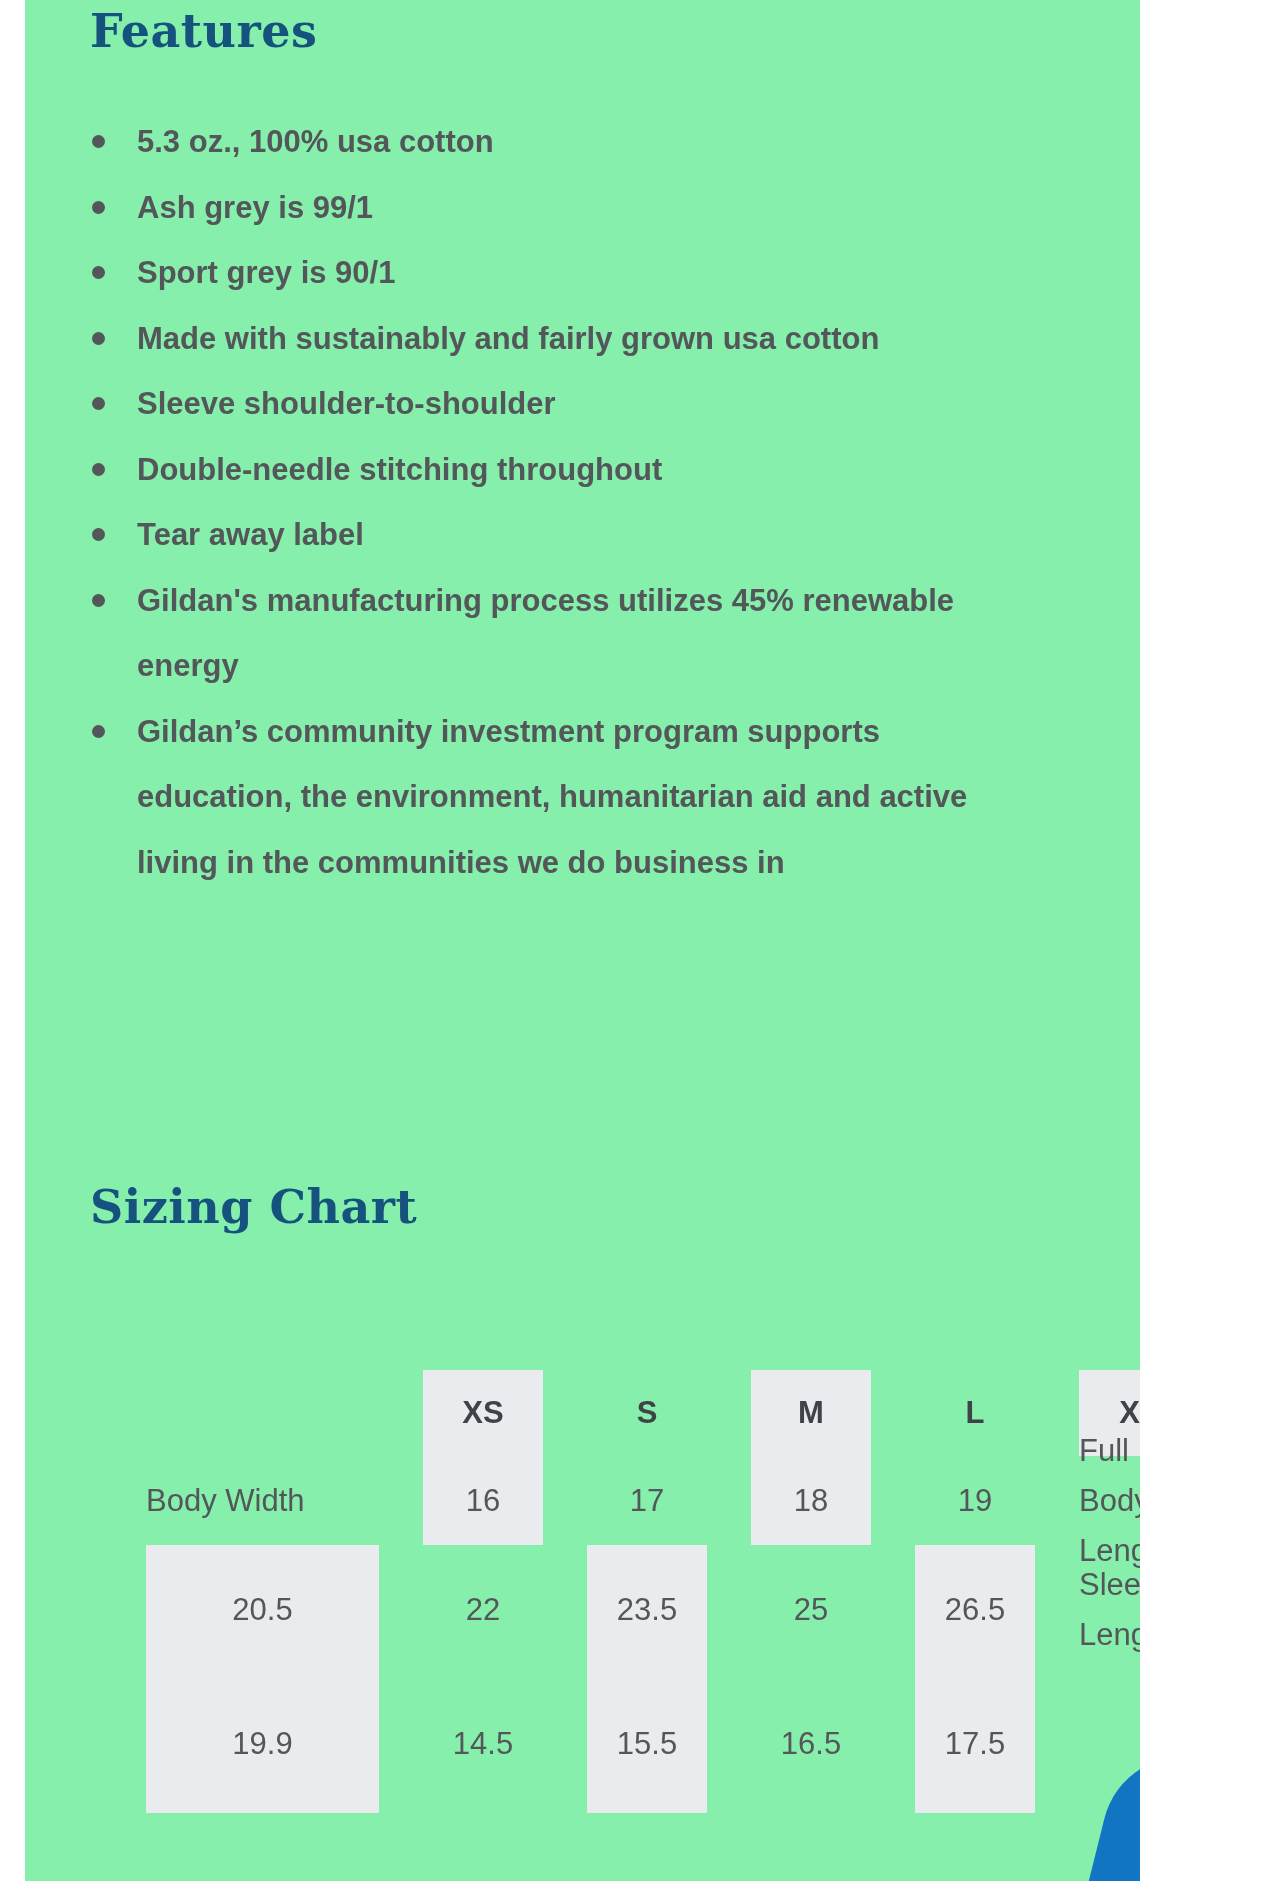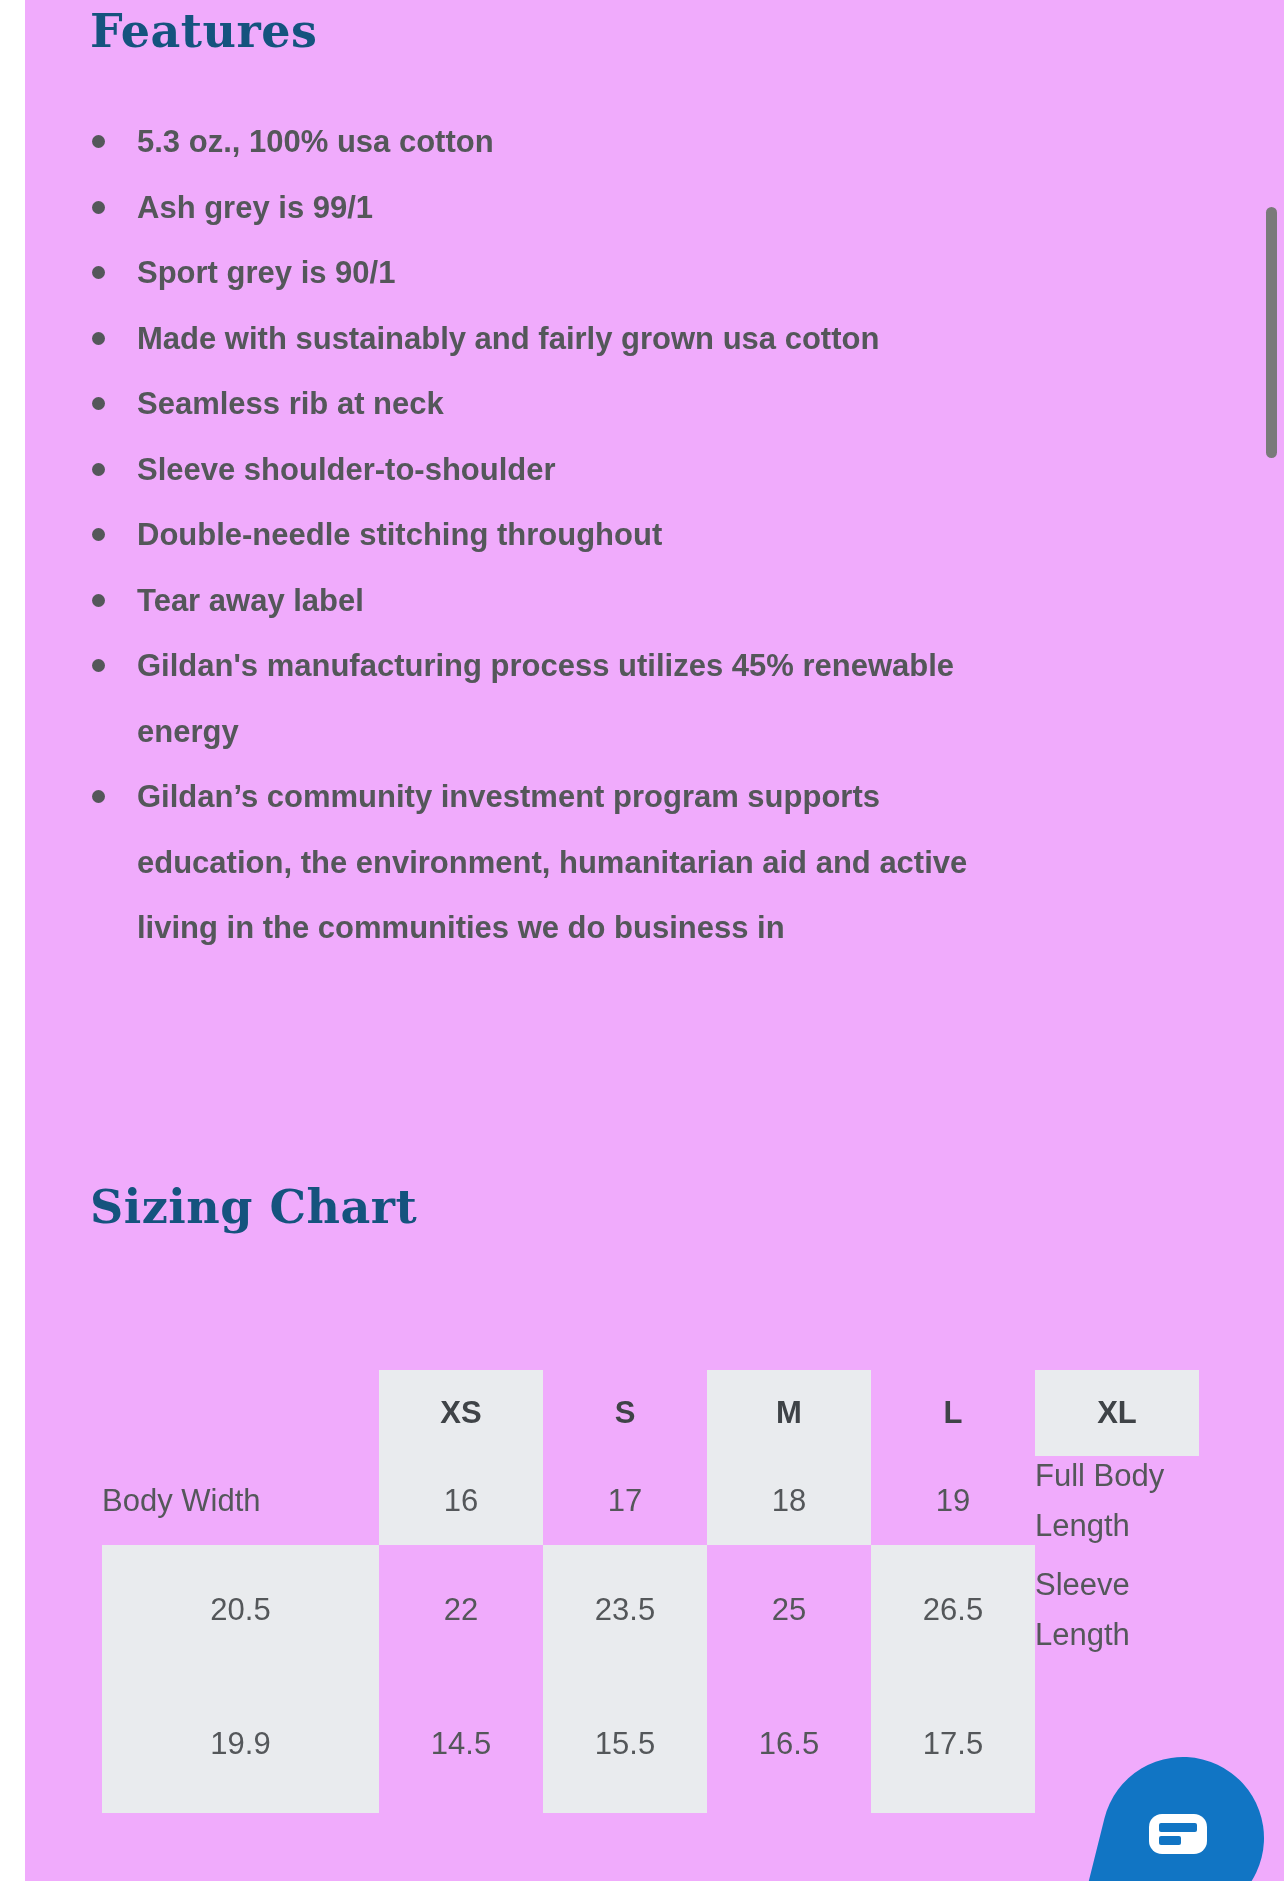--- a/index.html
+++ b/index.html
@@ -1,23 +1,23 @@
 <!DOCTYPE html>
 <html><head>
 <meta charset="utf-8">
 <style>
   * { margin: 0; padding: 0; box-sizing: border-box; }
   html, body { background: #ffffff; }
   .page {
     position: relative;
-    width: 1284px;
+    width: 1140px;
     height: 1881px;
     overflow: hidden;
     font-family: "Liberation Sans", sans-serif;
-    background: #f0abfc;
+    background: #86efac;
   }
   .left-gutter {
     position: absolute;
     left: 0; top: 0;
     width: 25px; height: 100%;
     background: #ffffff;
   }
   .section-title {
     position: absolute;
     left: 90px;
@@ -66,20 +66,21 @@
     display: grid;
     grid-template-columns: 277px 164px 164px 164px 164px 164px;
     grid-template-rows: 86px 89px 130px 138px;
   }
   .cell {
     display: flex;
     align-items: center;
     justify-content: center;
     font-size: 31px;
     color: #54575a;
+    margin-left: 44px;
   }
   .cell.shade { background: #e9ebee; }
   .cell.head  { font-weight: 700; color: #3f4347; }
   .cell.rowlabel {
     justify-content: flex-start;
     line-height: 50px;
     white-space: pre-line;
   }
 
   .scrollbar-thumb {
@@ -131,21 +132,20 @@
 <div class="page">
   <div class="left-gutter"></div>
 
   <h1 class="section-title" id="features-title">Features</h1>
 
   <ul class="features-list">
       <li>5.3 oz., 100% usa cotton</li>
       <li>Ash grey is 99/1</li>
       <li>Sport grey is 90/1</li>
       <li>Made with sustainably and fairly grown usa cotton</li>
-      <li>Seamless rib at neck</li>
       <li>Sleeve shoulder-to-shoulder</li>
       <li>Double-needle stitching throughout</li>
       <li>Tear away label</li>
       <li>Gildan's manufacturing process utilizes 45% renewable
 energy</li>
       <li>Gildan’s community investment program supports
 education, the environment, humanitarian aid and active
 living in the communities we do business in</li>
     </ul>
 

